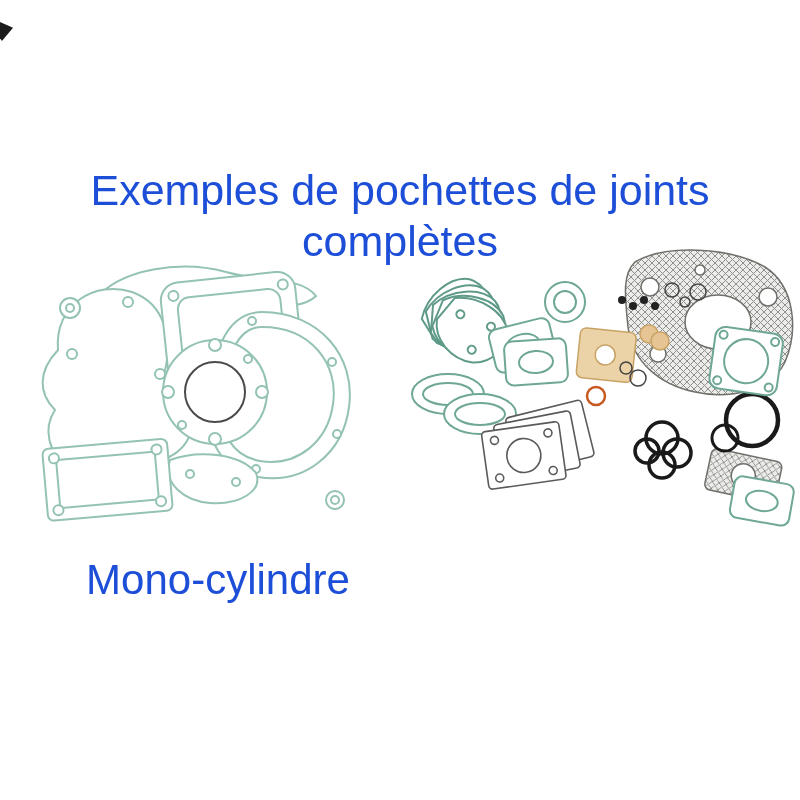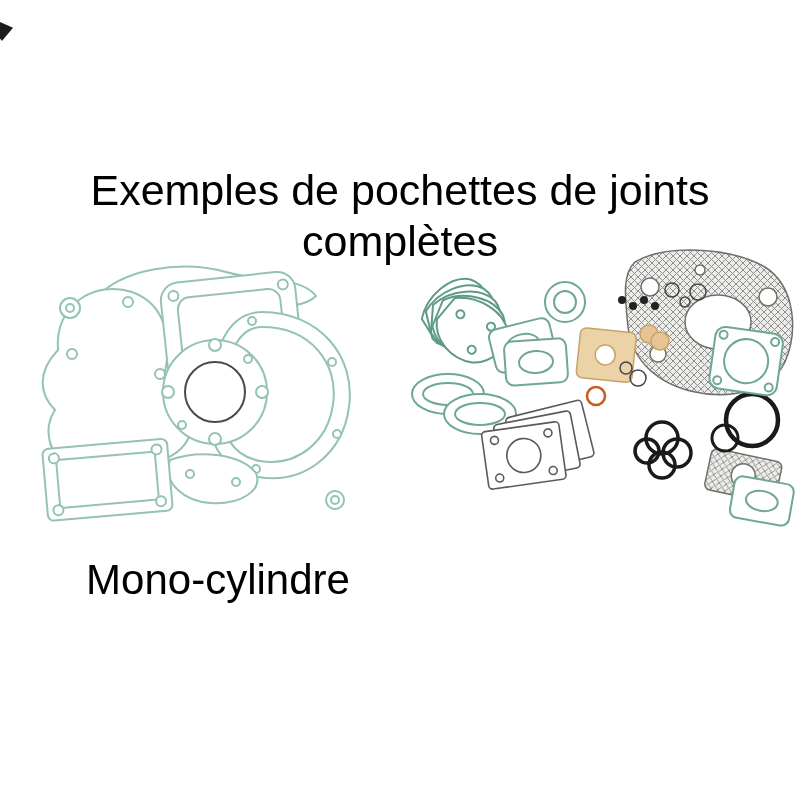--- a/index.html
+++ b/index.html
@@ -1,18 +1,18 @@
 <!DOCTYPE html>
 <html><head>
 <meta charset="utf-8">
 <style>
   html,body{margin:0;padding:0;background:#fff;}
   .page{
     position:relative;width:800px;height:662px;background:#fff;overflow:hidden;
-    font-family:"Liberation Sans", sans-serif;color:#000000;
+    font-family:"Liberation Sans", sans-serif;color:#1d4ed8;
   }
   .corner-mark{
     position:absolute;left:0;top:22px;width:13px;height:19px;background:#1c1c1c;
     clip-path:polygon(0 0,100% 30%,15% 100%,0 85%);
   }
   .title{
     position:absolute;top:136px;left:50%;transform:translateX(-50%);
     width:700px;text-align:center;font-size:43px;line-height:1.2;font-weight:400;
   }
   .images-row{position:absolute;top:242px;left:0;width:800px;height:310px;display:flex;}

